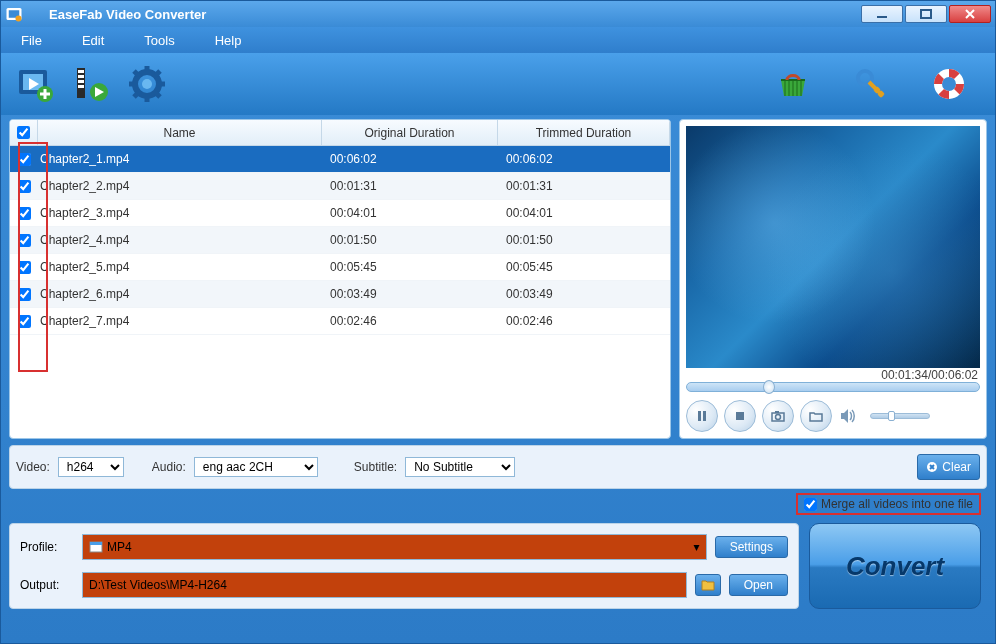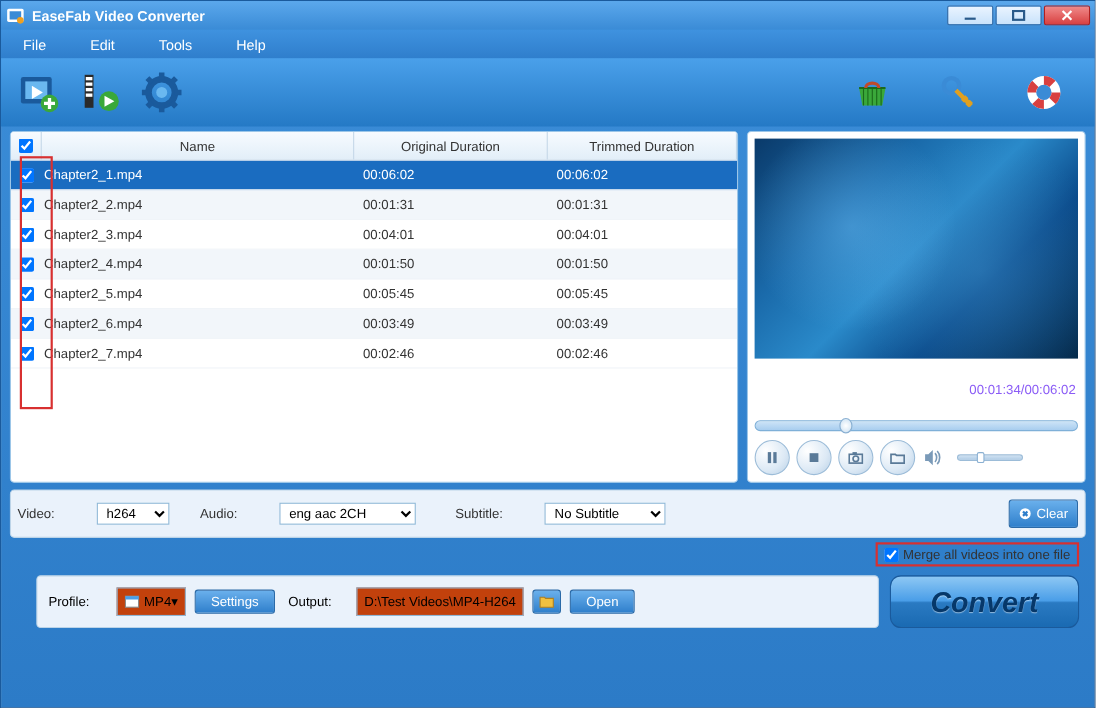--- a/index.html
+++ b/index.html
@@ -8,21 +8,21 @@
 .window {
   width: 996px; height: 644px;
   background: linear-gradient(to bottom, #4a9ee8 0%, #3b8dd8 4%, #2c7bc7 100%);
   border: 1px solid #1a5a9c;
   display: flex; flex-direction: column;
 }
 
 .titlebar {
   height: 26px; display: flex; align-items: center; padding: 0 4px;
   background: linear-gradient(to bottom, #5ba8ec, #3a8bd6);
-  color: #fff; font-size: 13px; font-weight: bold;
+  color: #fff; font-size: 13px; font-weight: bold; gap: 20px;
 }
 .titlebar .app-icon { width: 18px; height: 18px; margin-right: 6px; }
 .title-controls { margin-left: auto; display: flex; gap: 2px; }
 .title-btn { width: 42px; height: 18px; border: 1px solid #3a6fa8; border-radius: 2px; display:flex;align-items:center;justify-content:center; background: linear-gradient(to bottom,#eaf4ff,#c8e2fb); }
 .title-btn.close { background: linear-gradient(to bottom,#f08a8a,#d84040); border-color:#b02020; }
 .title-btn svg { width: 14px; height: 10px; }
 
 .menubar {
   height: 26px; display: flex; align-items: center; gap: 40px;
   padding: 0 20px; color: #fff; font-size: 13px;
@@ -58,38 +58,38 @@
 .td.orig{width:176px; padding-left:8px;} 
 .td.trim{width:172px; padding-left:8px;}
 input[type=checkbox]{width:13px;height:13px;}
 
 .preview-area {
   flex:1; background:#fff; border:1px solid #9cc6e8; border-radius:4px;
   display:flex; flex-direction:column; padding:6px;
 }
 .preview-video { flex:1; background: linear-gradient(135deg, #0a3a6a 0%, #1a6aaa 30%, #2a8aca 50%, #0a4a8a 70%, #052a4a 100%); position:relative; overflow:hidden;}
 .preview-video::before { content:''; position:absolute; inset:0; background: radial-gradient(circle at 30% 40%, rgba(120,200,255,0.4), transparent 40%), radial-gradient(circle at 70% 60%, rgba(60,140,200,0.5), transparent 50%);}
-.preview-time { text-align:right; font-size:12px; color:#8b5cf6; padding:21px 2px;}
+.preview-time { text-align:right; font-size:12px; color:#404040; padding:0 2px;}
 .seek-bar { height:10px; background:linear-gradient(to bottom,#cde4f7,#a8cdef); border:1px solid #7fb0d8; border-radius:5px; position:relative; margin-bottom:8px;}
 .seek-knob { position:absolute; top:-3px; width:12px; height:14px; background:radial-gradient(circle,#fff,#c8dff2); border:1px solid #8ab0d2; border-radius:50%;}
 .player-controls { display:flex; align-items:center; gap:6px;}
 .pbtn { width:32px; height:32px; border-radius:50%; background:radial-gradient(circle at 30% 30%,#fff,#dce9f5 60%,#b8d0e6); border:1px solid #9cbcd8; display:flex;align-items:center;justify-content:center;}
 .pbtn svg{width:14px;height:14px;fill:#5a7a98;}
 .vol-slider{flex:1; height:6px; background:linear-gradient(to bottom,#d0e2f2,#b0cce6); border:1px solid #9cbcd8; border-radius:3px; margin-left:6px; position:relative; max-width:60px;}
 .vol-knob{position:absolute; top:-3px; left:30%; width:7px; height:10px; background:#fff; border:1px solid #8ab0d2; border-radius:2px;}
 
 .opts-row { display:flex; align-items:center; gap:8px; padding:8px 6px; background:#eaf2fb; border:1px solid #bcd4e8; border-radius:4px; margin-top:6px; font-size:12px;}
 .opts-row .lbl { color:#333; }
-.combo { height:20px; border:1px solid #8fb8d8; background:#fff; font-size:12px; padding:0 4px;margin-left:30px;}
+.combo { height:20px; border:1px solid #8fb8d8; background:#fff; font-size:12px; padding:0 4px;}
 .btn { height:22px; padding:0 14px; background:linear-gradient(to bottom,#6ab0ec,#2f7fcb); border:1px solid #2a6aa8; border-radius:3px; color:#fff; font-size:12px; display:inline-flex;align-items:center; gap:4px;}
 .btn.clear{padding:12px 8px;}
 .merge-box { display:inline-flex; align-items:center; gap:4px; border:2px solid #d83030; padding:2px 6px; margin-left:12px;}
 
 .bottom-block { display:flex; margin-top:8px; gap:10px; align-items: stretch;}
-.profile-col { flex:1; background:#eaf2fb; border:1px solid #bcd4e8; border-radius:4px; padding:10px 10px; display:flex; gap:12px;margin-left:24px;}
+.profile-col { flex:1; background:#eaf2fb; border:1px solid #bcd4e8; border-radius:4px; padding:10px 10px; display:flex; flex-direction:column; gap:12px;}
 .prow { display:flex; align-items:center; gap:8px; font-size:12px;}
 .prow .lbl{width:54px;}
 .path-input { flex:1; height:22px; border:1px solid #8fb8d8; background:#c2410c; padding:12px 6px; font-size:12px; display:flex;align-items:center;}
 .folder-btn{width:26px;height:22px;border:1px solid #2a6aa8;border-radius:3px;background:linear-gradient(to bottom,#6ab0ec,#2f7fcb);display:flex;align-items:center;justify-content:center;}
 .convert-btn {
   width:172px; border:1px solid #1a5a9c; border-radius:10px;
   background:linear-gradient(to bottom,#8ec8f4 0%,#4a9ee8 48%,#2a7ac2 52%,#1a6ab2 100%);
   color:#06386a; font-size:26px; font-weight:bold; font-style:italic;
   display:flex;align-items:center;justify-content:center; margin-right:6px;
   text-shadow:0 1px 1px rgba(255,255,255,0.5);

